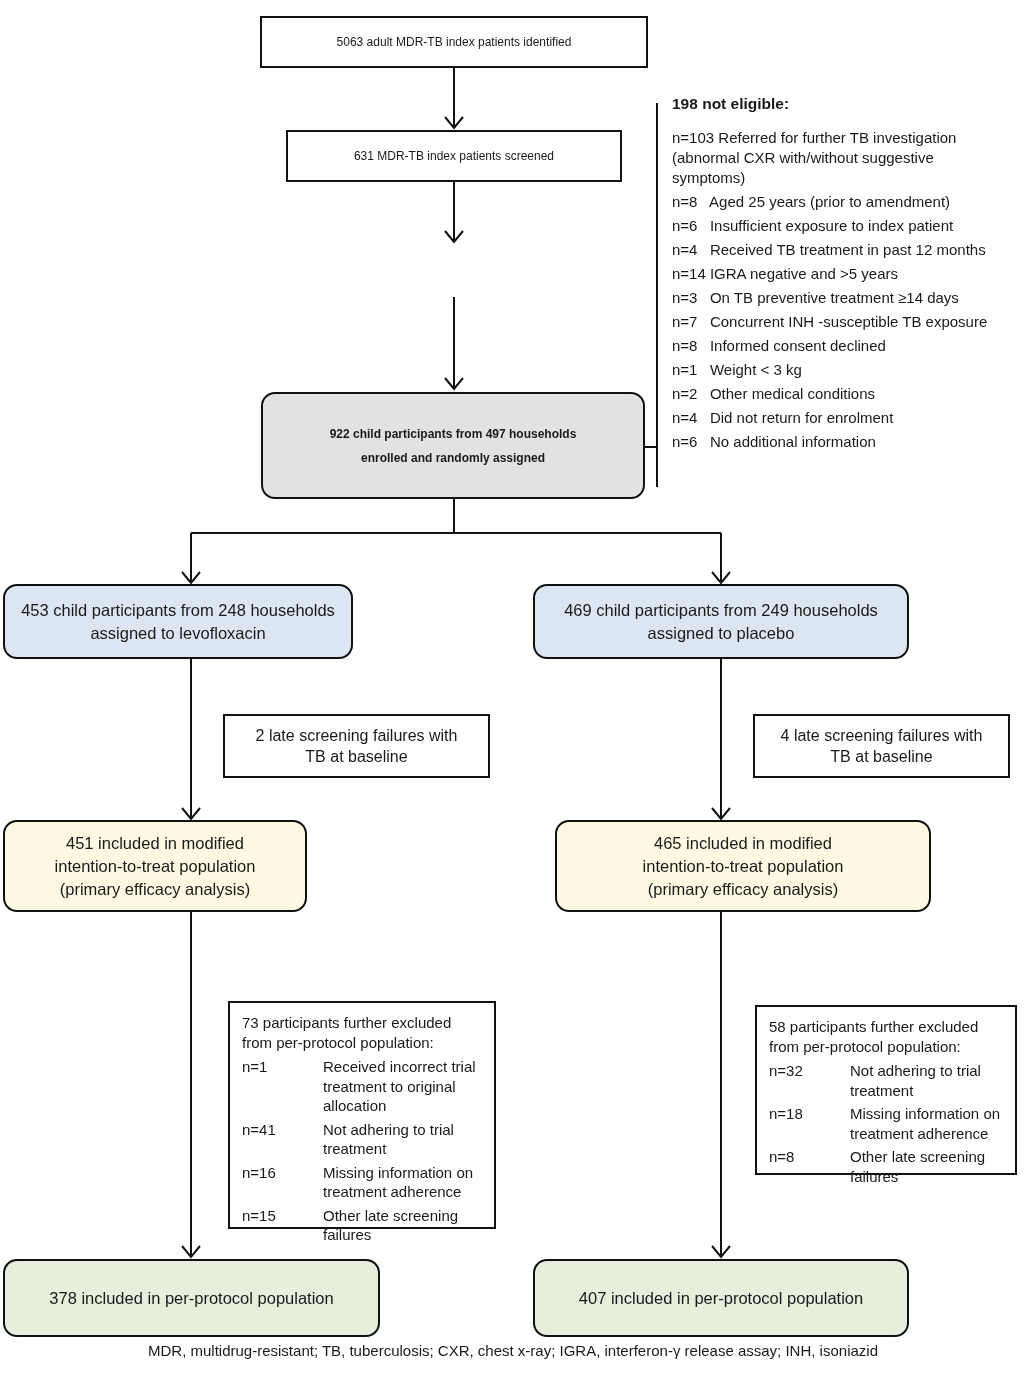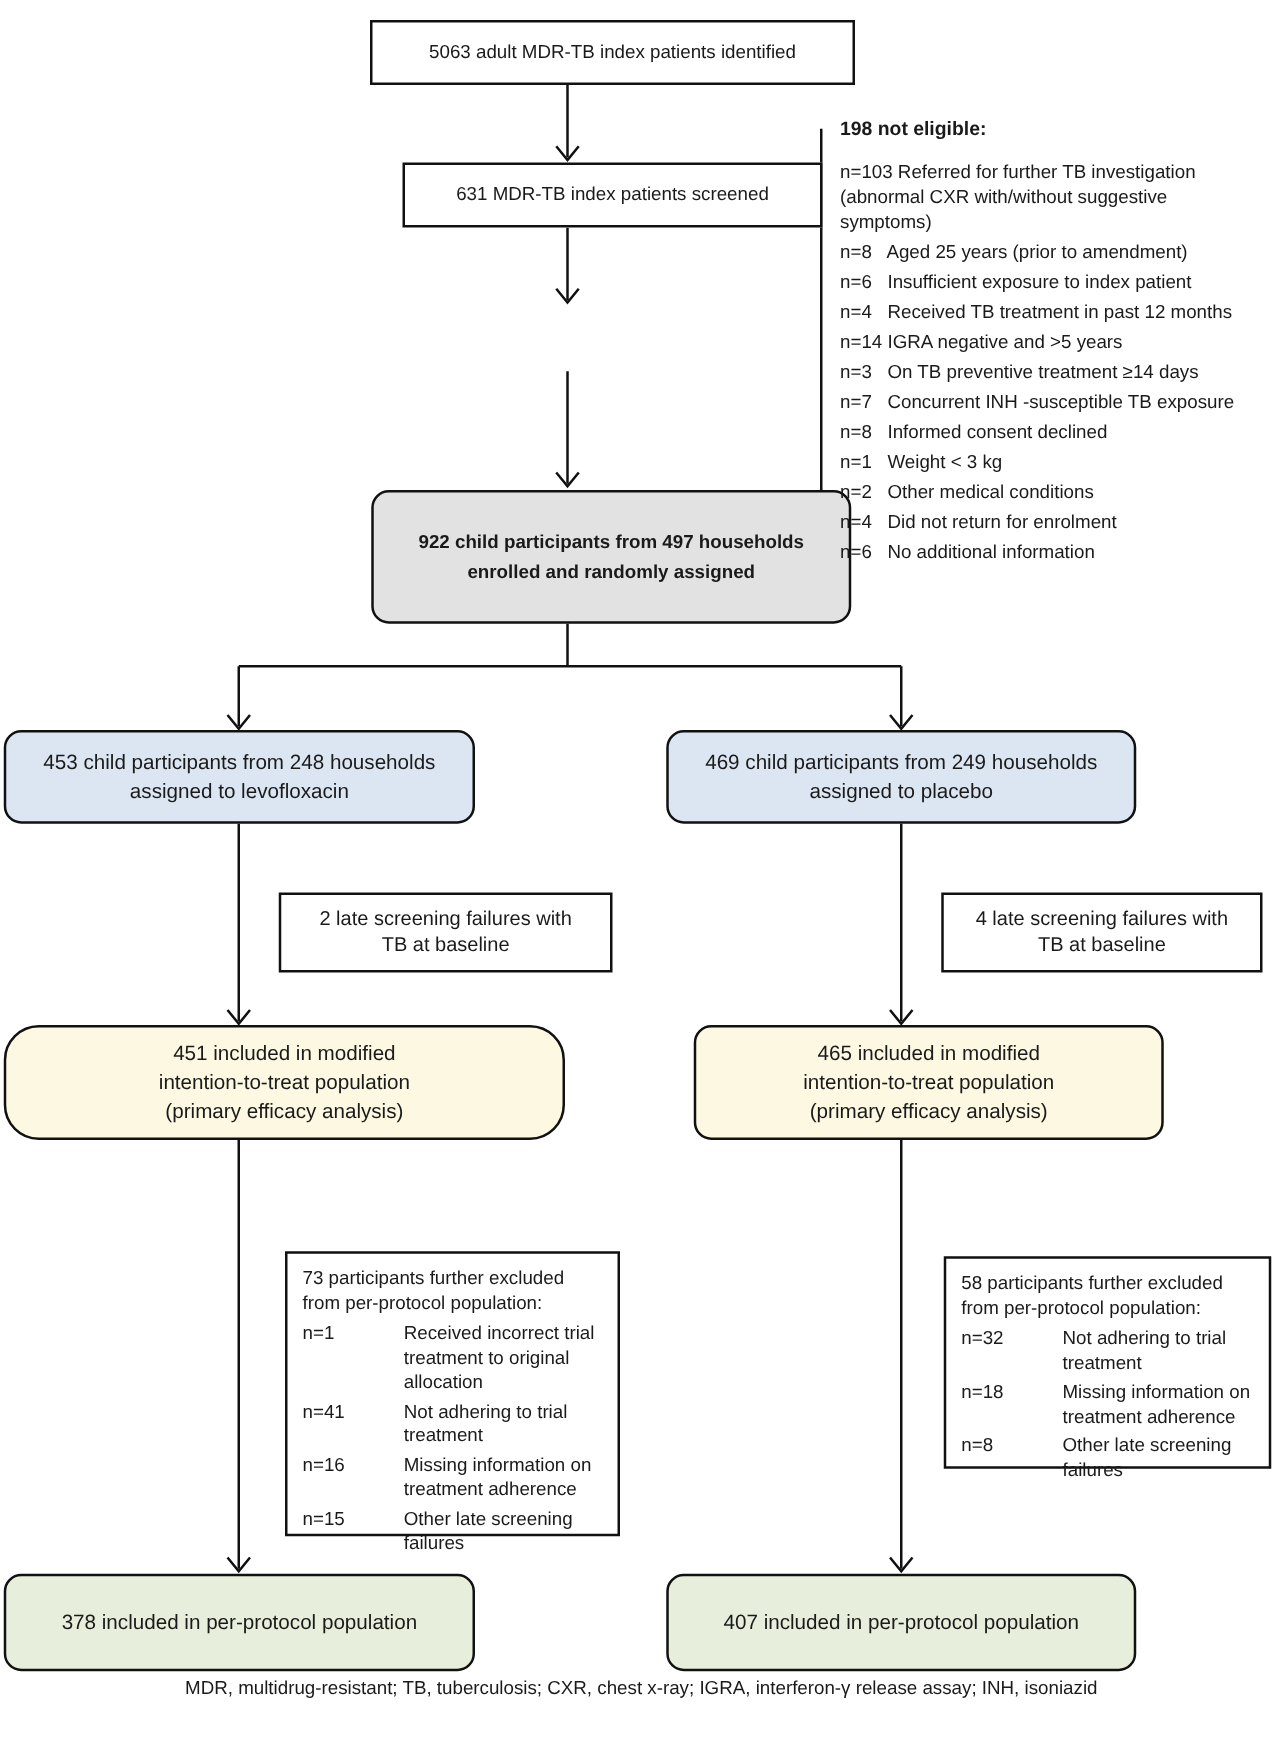--- a/index.html
+++ b/index.html
@@ -25,39 +25,39 @@
     box-sizing:border-box;
     border:2px solid var(--border);
     background:#ffffff;
     display:flex;align-items:center;justify-content:center;
     text-align:center;
     white-space:pre-wrap;
     z-index:1;
     line-height:1.35;
   }
   .rounded{border-radius:14px;}
-  .f17{font-size:15px;margin-left:36px;}
+  .f17{font-size:12px;}
   .f16{font-size:16.5px;line-height:23px;}
   .late{font-size:16px;line-height:21px;}
   .bold{font-weight:bold;}
   .gray{background:var(--fill-gray);}
   .blue{background:var(--fill-blue);}
   .yellow{background:var(--fill-yellow);}
   .green{background:var(--fill-green);}
 
   
   #box-identified{left:260px;top:16px;width:388px;height:52px;}
   #box-index-screened{left:286px;top:130px;width:336px;height:52px;}
   #box-children-screened{left:343px;top:244px;width:224px;height:53px;}
   #box-enrolled{left:261px;top:392px;width:384px;height:107px;line-height:24px;}
-  #box-arm-left{left:3px;top:584px;width:377px;height:75px;}
+  #box-arm-left{left:3px;top:584px;width:350px;height:75px;}
   #box-arm-right{left:533px;top:584px;width:376px;height:75px;}
   #box-late-left{left:223px;top:714px;width:267px;height:64px;}
   #box-late-right{left:753px;top:714px;width:257px;height:64px;}
-  #box-mitt-left{left:3px;top:820px;width:449px;height:92px;border-radius:28px;}
+  #box-mitt-left{left:3px;top:820px;width:304px;height:92px;}
   #box-mitt-right{left:533px;top:820px;width:376px;height:92px;margin-left:22px;}
   #box-pp-left{left:3px;top:1259px;width:377px;height:78px;}
   #box-pp-right{left:533px;top:1259px;width:376px;height:78px;}
 
   
   #not-eligible{
     position:absolute;left:672px;top:94px;width:350px;z-index:1;
     font-size:15px;
   }
   #not-eligible .heading{font-weight:bold;line-height:20px;margin-bottom:14px;font-size:15.5px;}

